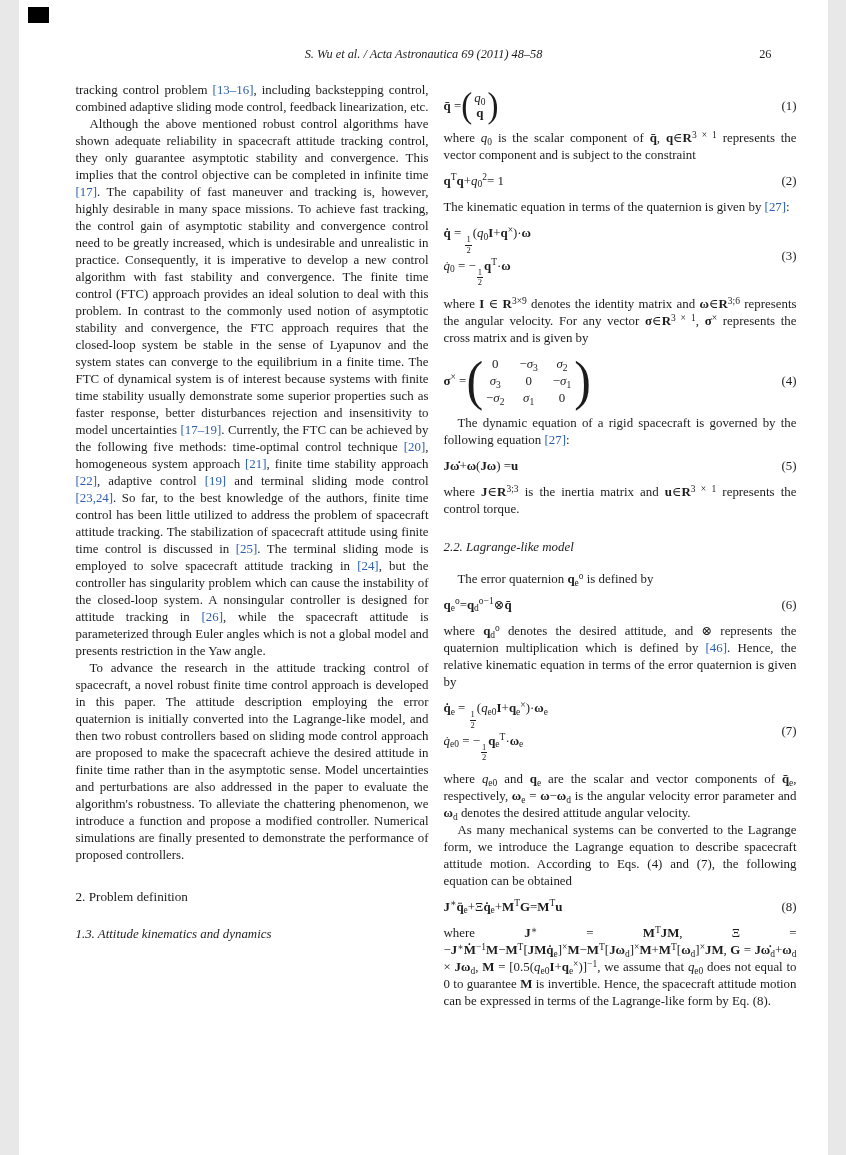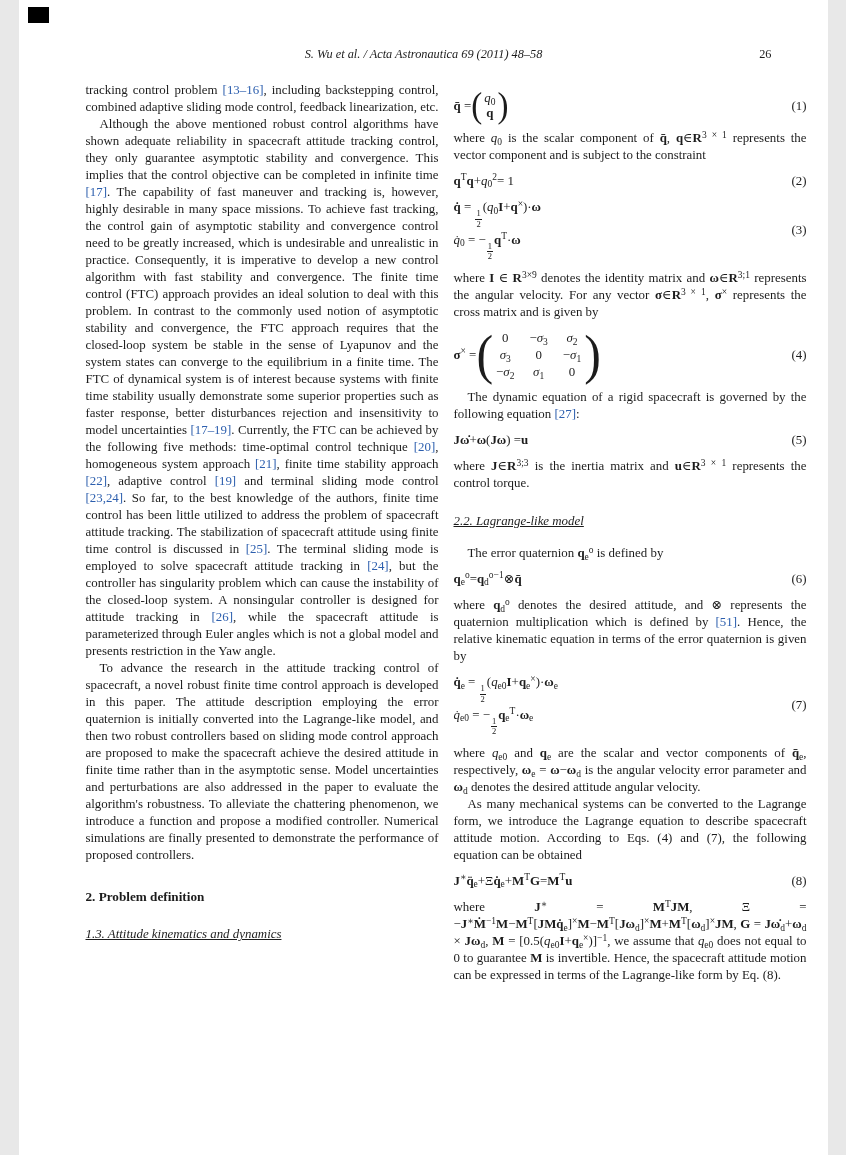--- a/index.html
+++ b/index.html
@@ -7,26 +7,26 @@
   .page {
     position:relative; width:809px; height:1155px; margin:0 auto;
     background:#ffffff; overflow:hidden;
     font-family:"Liberation Serif","DejaVu Serif",serif;
     color:#1c1c1c;
   }
   .corner-mark { position:absolute; left:9px; top:7px; width:21px; height:16px; background:#000; }
   .header { position:absolute; top:47px; left:57px; right:56px; height:18px; font-size:12.3px; }
   .running-head { position:absolute; left:0; right:0; text-align:center; font-style:italic; }
   .page-number { position:absolute; right:0; top:0; }
-  .columns { position:absolute; top:82px; left:57px; width:733px; display:flex; gap:15px;margin-left:10px; }
+  .columns { position:absolute; top:82px; left:57px; width:733px; display:flex; gap:15px; }
   .col { width:353px; font-size:12.9px; line-height:17px; text-align:justify; }
   .p { margin:0; }
   .indent { text-indent:14px; }
-  .h2 { font-size:13.2px; font-weight:700; margin:24px 0 0; text-align:left; }
-  .h3 { font-size:12.9px; font-weight:400; font-style:italic; margin:21px 0 15px; text-align:left;text-decoration:underline; }
+  .h2 { font-size:13.2px; font-weight:400; margin:24px 0 0; text-align:left; }
+  .h3 { font-size:12.9px; font-weight:400; font-style:italic; margin:21px 0 15px; text-align:left; }
   .equation { display:flex; justify-content:space-between; align-items:center; margin:9px 0; }
   .eq-body { display:flex; align-items:center; }
   .eq-lines { display:flex; flex-direction:column; gap:3px; }
   .eq-num { margin-left:8px; }
   .vstack { display:inline-flex; flex-direction:column; align-items:center; line-height:15px; padding:0 2px; }
   .mstack { display:inline-grid; grid-template-columns:repeat(3,auto); column-gap:15px; row-gap:1px; line-height:16px; padding:0 3px; }
   .mstack span { text-align:center; }
   .bigparen { font-weight:400; transform:scaleY(1.08); }
   .bp2 { font-size:33px; line-height:0.9; }
   .bp3 { font-size:50px; line-height:0.9; }
@@ -75,36 +75,37 @@
         <span class="eq-num">(1)</span>
       </div>
 
       <p class="p">where <i>q</i><sub>0</sub> is the scalar component of <b>q̄</b>, <b>q</b>∈<b>R</b><sup>3 × 1</sup> represents the vector component and is subject to the constraint</p>
 
       <div class="equation">
         <span class="eq-body"><b>q</b><sup>T</sup><b>q</b>+<i>q</i><sub>0</sub><sup>2</sup> = 1</span>
         <span class="eq-num">(2)</span>
       </div>
 
+      <p class="p">The kinematic equation in terms of the quaternion is given by <span class="cite">[27]</span>:</p>
 
       <div class="equation">
         <span class="eq-lines">
           <span><b>q̇</b> = <span class="frac">
                 <span>1</span>
                 <span class="den">2</span>
               </span>(<i>q</i><sub>0</sub><b>I</b>+<b>q</b><sup>×</sup>)·<b>ω</b></span>
           <span><i>q̇</i><sub>0</sub> = −<span class="frac">
                 <span>1</span>
                 <span class="den">2</span>
               </span><b>q</b><sup>T</sup>·<b>ω</b></span>
         </span>
         <span class="eq-num">(3)</span>
       </div>
 
-      <p class="p">where <b>I</b> ∈ <b>R</b><sup>3×9</sup> denotes the identity matrix and <b>ω</b>∈<b>R</b><sup>3;1</sup> represents the angular velocity. For any vector <b>σ</b>∈<b>R</b><sup>3 × 1</sup>, <b>σ</b><sup>×</sup> represents the cross matrix and is given by</p>
+      <p class="p">where <b>I</b> ∈ <b>R</b><sup>3×9</sup> denotes the identity matrix and <b>ω</b>∈<b>R</b><sup>3;6</sup> represents the angular velocity. For any vector <b>σ</b>∈<b>R</b><sup>3 × 1</sup>, <b>σ</b><sup>×</sup> represents the cross matrix and is given by</p>
 
       <div class="equation">
         <span class="eq-body">
           <span><b>σ</b><sup>×</sup> = </span>
           <span class="bigparen bp3">(</span>
           <span class="mstack">
             <span>0</span>
             <span>−<i>σ</i><sub>3</sub></span>
             <span><i>σ</i><sub>2</sub></span>
             <span><i>σ</i><sub>3</sub></span>
@@ -130,21 +131,21 @@
 
       <h3 class="h3">2.2. Lagrange-like model</h3>
 
       <p class="p indent">The error quaternion <b>q</b><sub>e</sub><sup>o</sup> is defined by</p>
 
       <div class="equation">
         <span class="eq-body"><b>q</b><sub>e</sub><sup>o</sup> = <b>q</b><sub>d</sub><sup>o−1</sup> ⊗ <b>q̄</b></span>
         <span class="eq-num">(6)</span>
       </div>
 
-      <p class="p">where <b>q</b><sub>d</sub><sup>o</sup> denotes the desired attitude, and ⊗ represents the quaternion multiplication which is defined by <span class="cite">[51]</span>. Hence, the relative kinematic equation in terms of the error quaternion is given by</p>
+      <p class="p">where <b>q</b><sub>d</sub><sup>o</sup> denotes the desired attitude, and ⊗ represents the quaternion multiplication which is defined by <span class="cite">[46]</span>. Hence, the relative kinematic equation in terms of the error quaternion is given by</p>
 
       <div class="equation">
         <span class="eq-lines">
           <span><b>q̇</b><sub>e</sub> = <span class="frac">
                 <span>1</span>
                 <span class="den">2</span>
               </span>(<i>q</i><sub>e0</sub><b>I</b>+<b>q</b><sub>e</sub><sup>×</sup>)·<b>ω</b><sub>e</sub></span>
           <span><i>q̇</i><sub>e0</sub> = −<span class="frac">
                 <span>1</span>
                 <span class="den">2</span>

